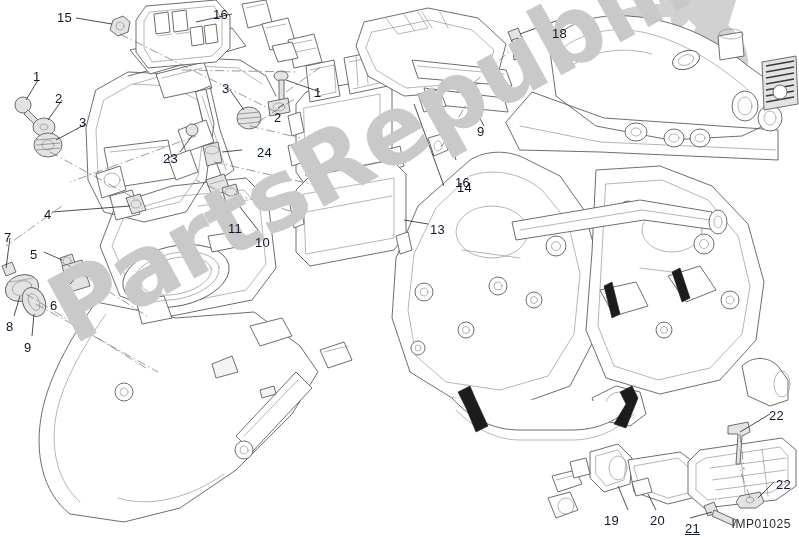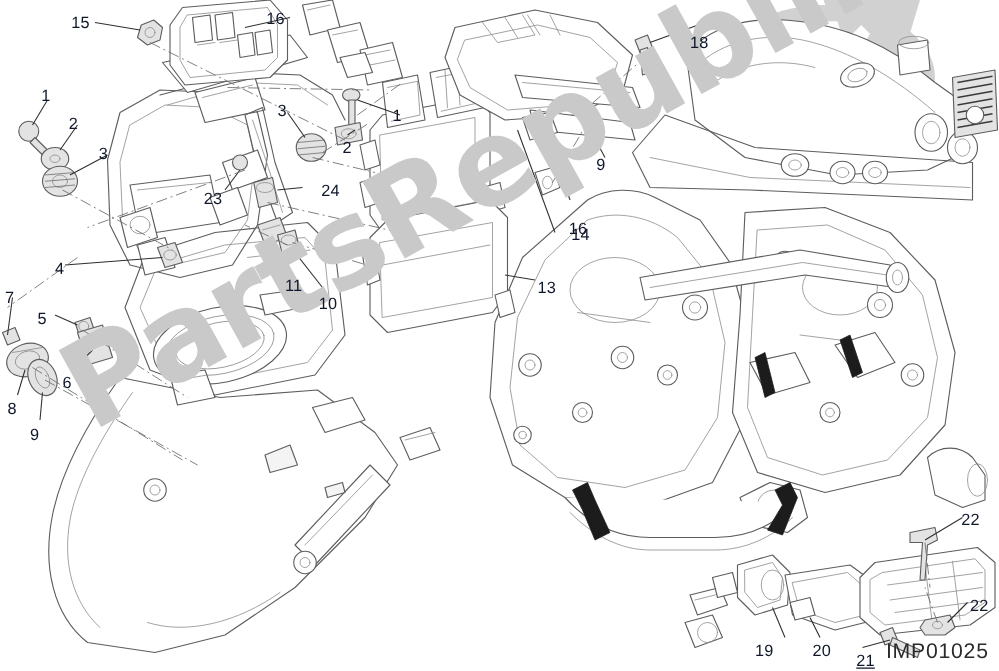--- a/index.html
+++ b/index.html
@@ -31,21 +31,21 @@
     color: #0f172a;
     line-height: 1;
     white-space: nowrap;
     letter-spacing: 0.2px;
   }
   #diagram-code {
     position: absolute;
     right: 8px;
     bottom: 6px;
     font-family: "Liberation Sans", sans-serif;
-    font-size: 17px;
+    font-size: 12px;
     color: #2b2b2b;
     letter-spacing: 0.6px;
   }
   #watermark-text {
     position: absolute;
     left: 30px;
     top: 268px;
     transform: rotate(-29deg);
     transform-origin: left top;
     font-family: "DejaVu Sans", sans-serif;

